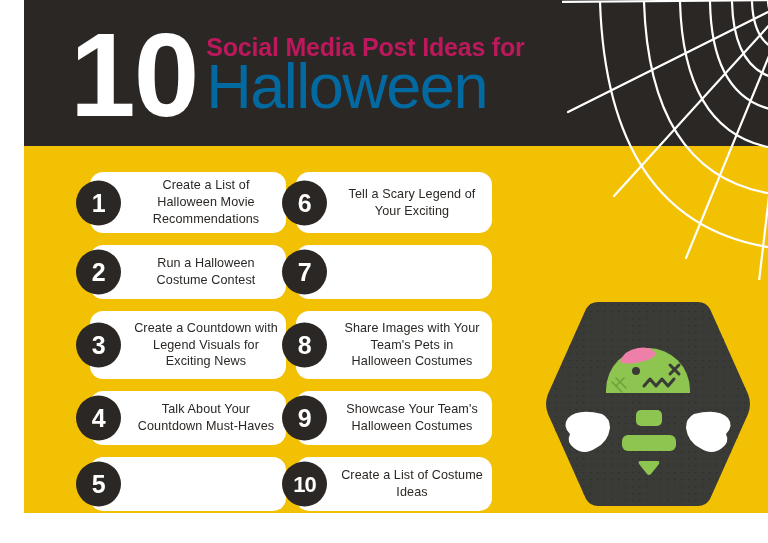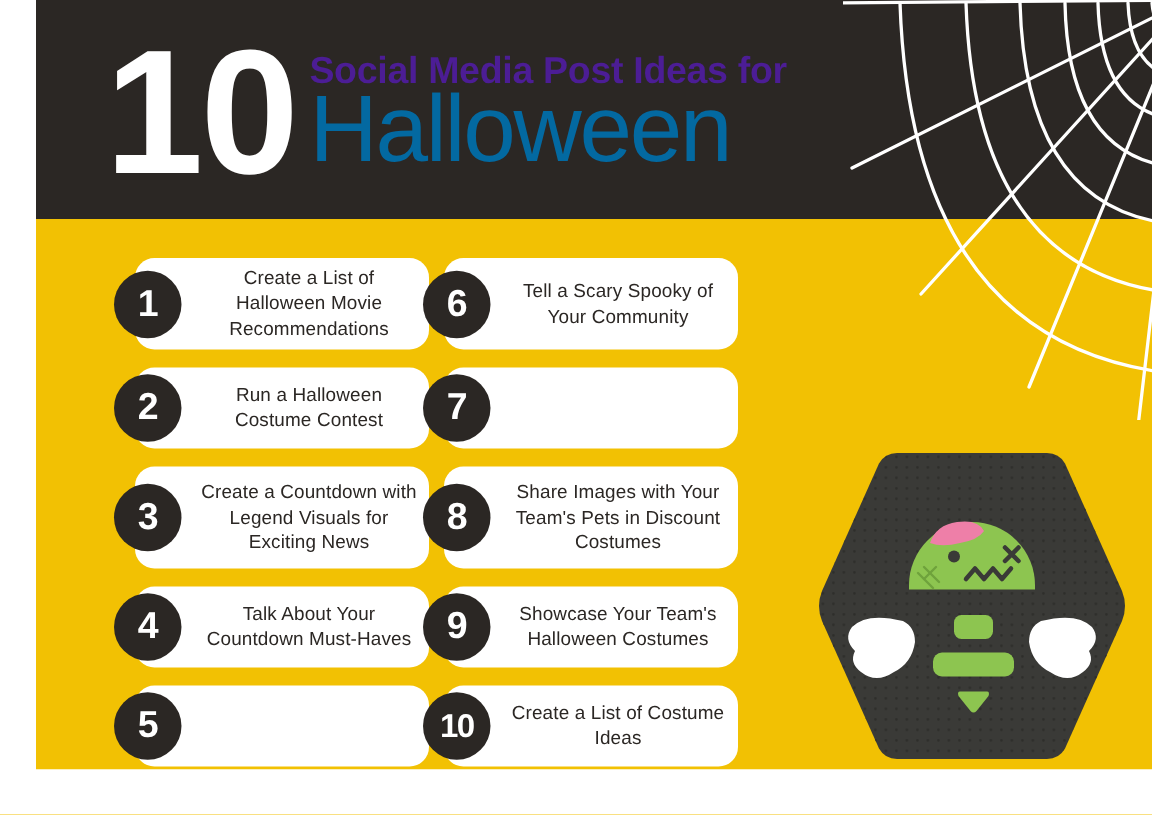--- a/index.html
+++ b/index.html
@@ -47,21 +47,21 @@
     margin-right: 9px;
     margin-top: 4px;
   }
   .title-stack {
     display: flex;
     flex-direction: column;
     justify-content: center;
     margin-top: 2px;
   }
   .subtitle-line {
-    color: #4c1d95;
+    color: #be185d;
     font-size: 25px;
     font-weight: bold;
     line-height: 1.05;
     letter-spacing: -0.2px;
     white-space: nowrap;
   }
   .main-title {
     color: #0369a1;
     font-size: 63px;
     font-weight: normal;
@@ -205,30 +205,30 @@
       <div class="num-badge">4</div>
       <div class="card-text">Talk About Your Countdown Must-Haves</div>
     </div>
 
     <div class="card card-col-left card-r5">
       <div class="num-badge">5</div>
     </div>
 
     <div class="card card-col-right card-r1">
       <div class="num-badge">6</div>
-      <div class="card-text">Tell a Scary Spooky of Your Community</div>
+      <div class="card-text">Tell a Scary Legend of Your Exciting</div>
     </div>
 
     <div class="card card-col-right card-r2">
       <div class="num-badge">7</div>
     </div>
 
     <div class="card card-col-right card-r3">
       <div class="num-badge">8</div>
-      <div class="card-text">Share Images with Your Team's Pets in Discount Costumes</div>
+      <div class="card-text">Share Images with Your Team's Pets in Halloween Costumes</div>
     </div>
 
     <div class="card card-col-right card-r4">
       <div class="num-badge">9</div>
       <div class="card-text">Showcase Your Team's Halloween Costumes</div>
     </div>
 
     <div class="card card-col-right card-r5">
       <div class="num-badge two-digit">10</div>
       <div class="card-text">Create a List of Costume Ideas</div>

